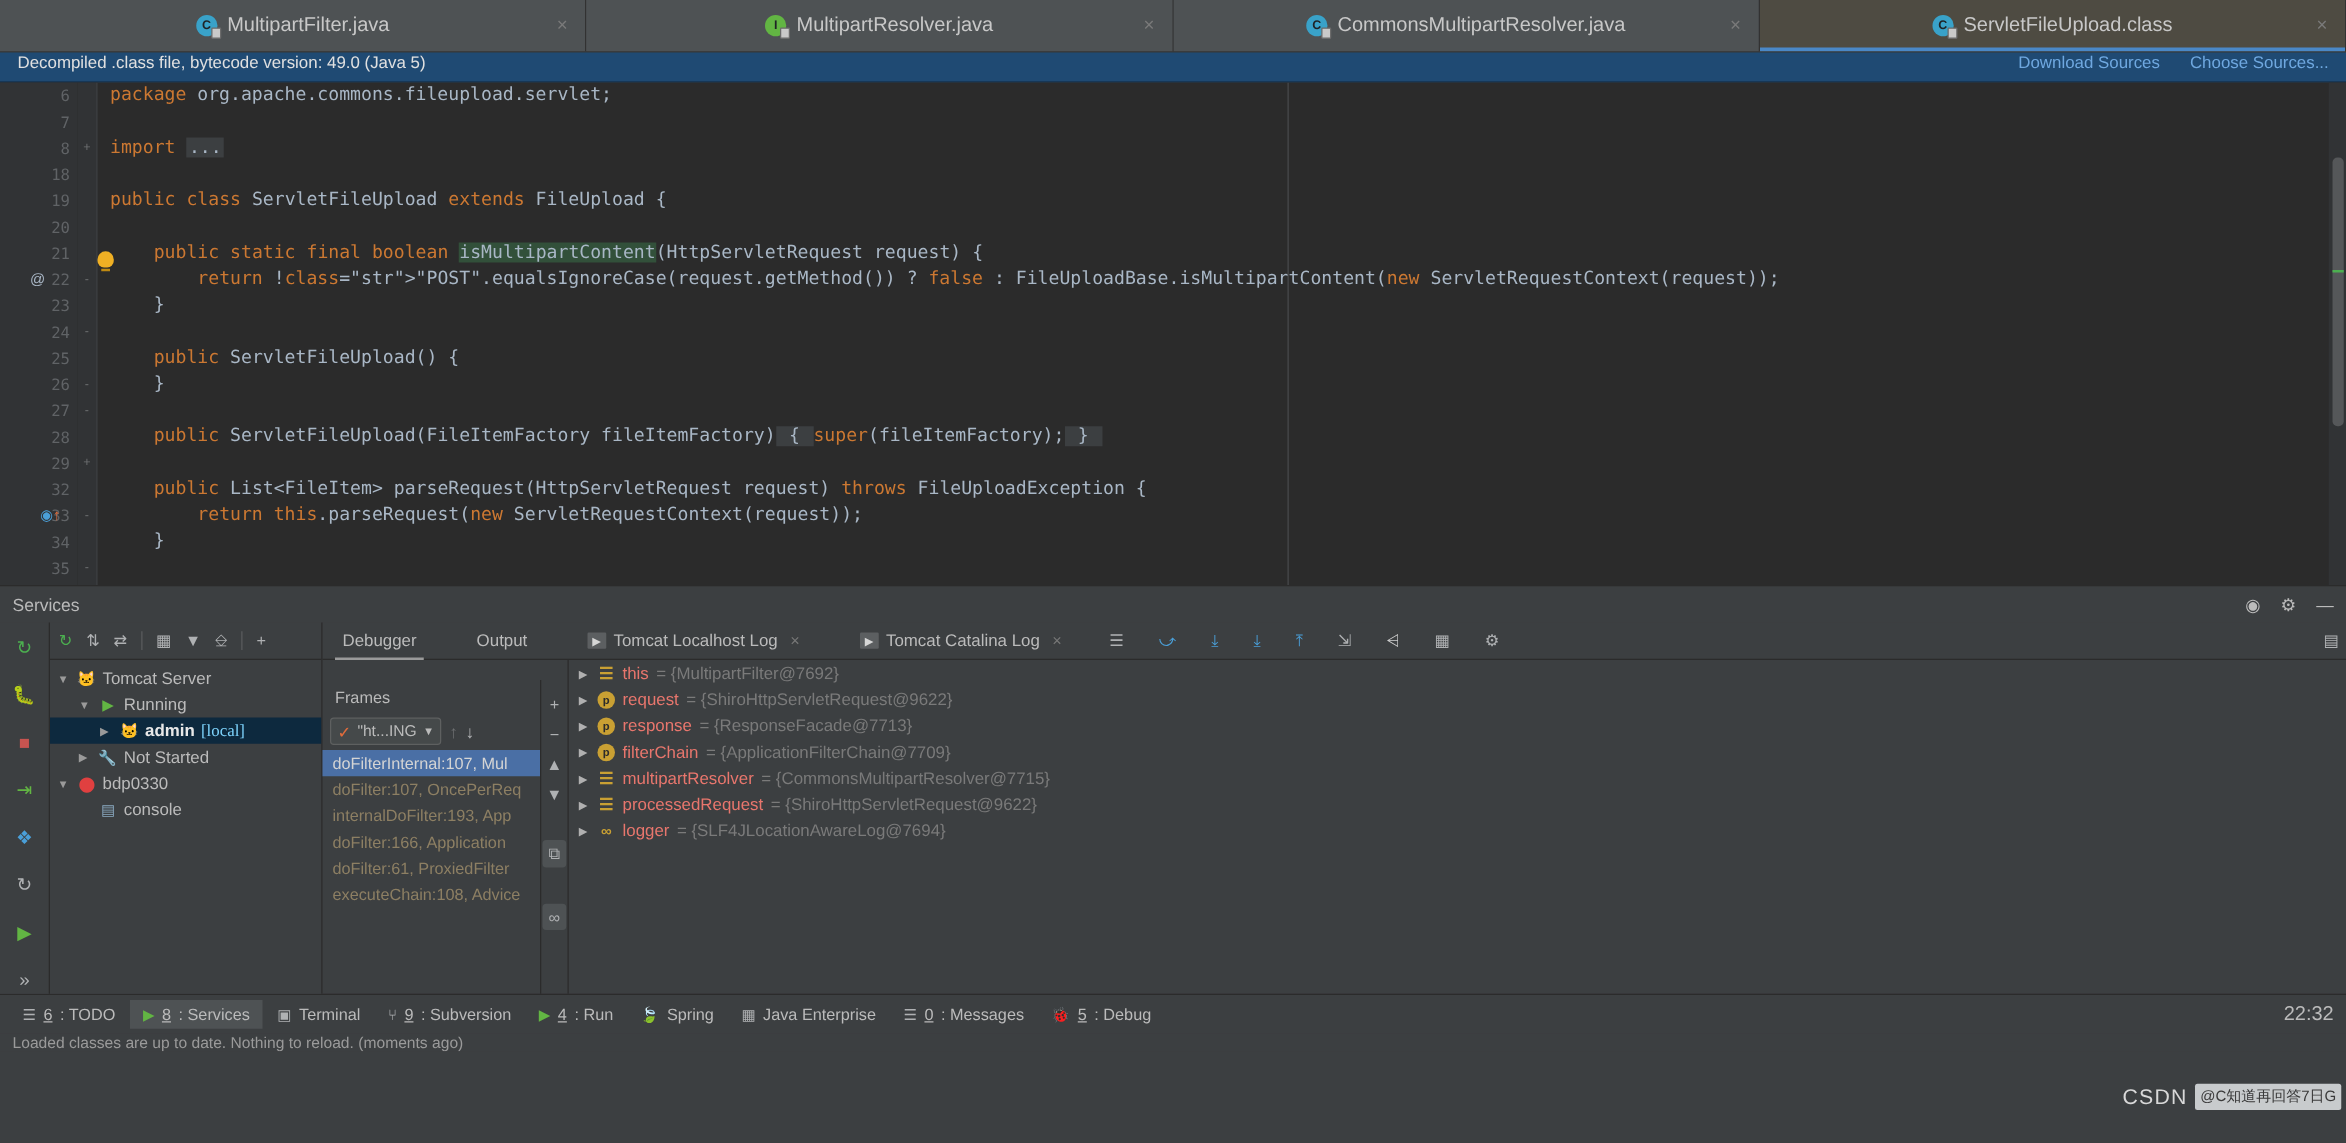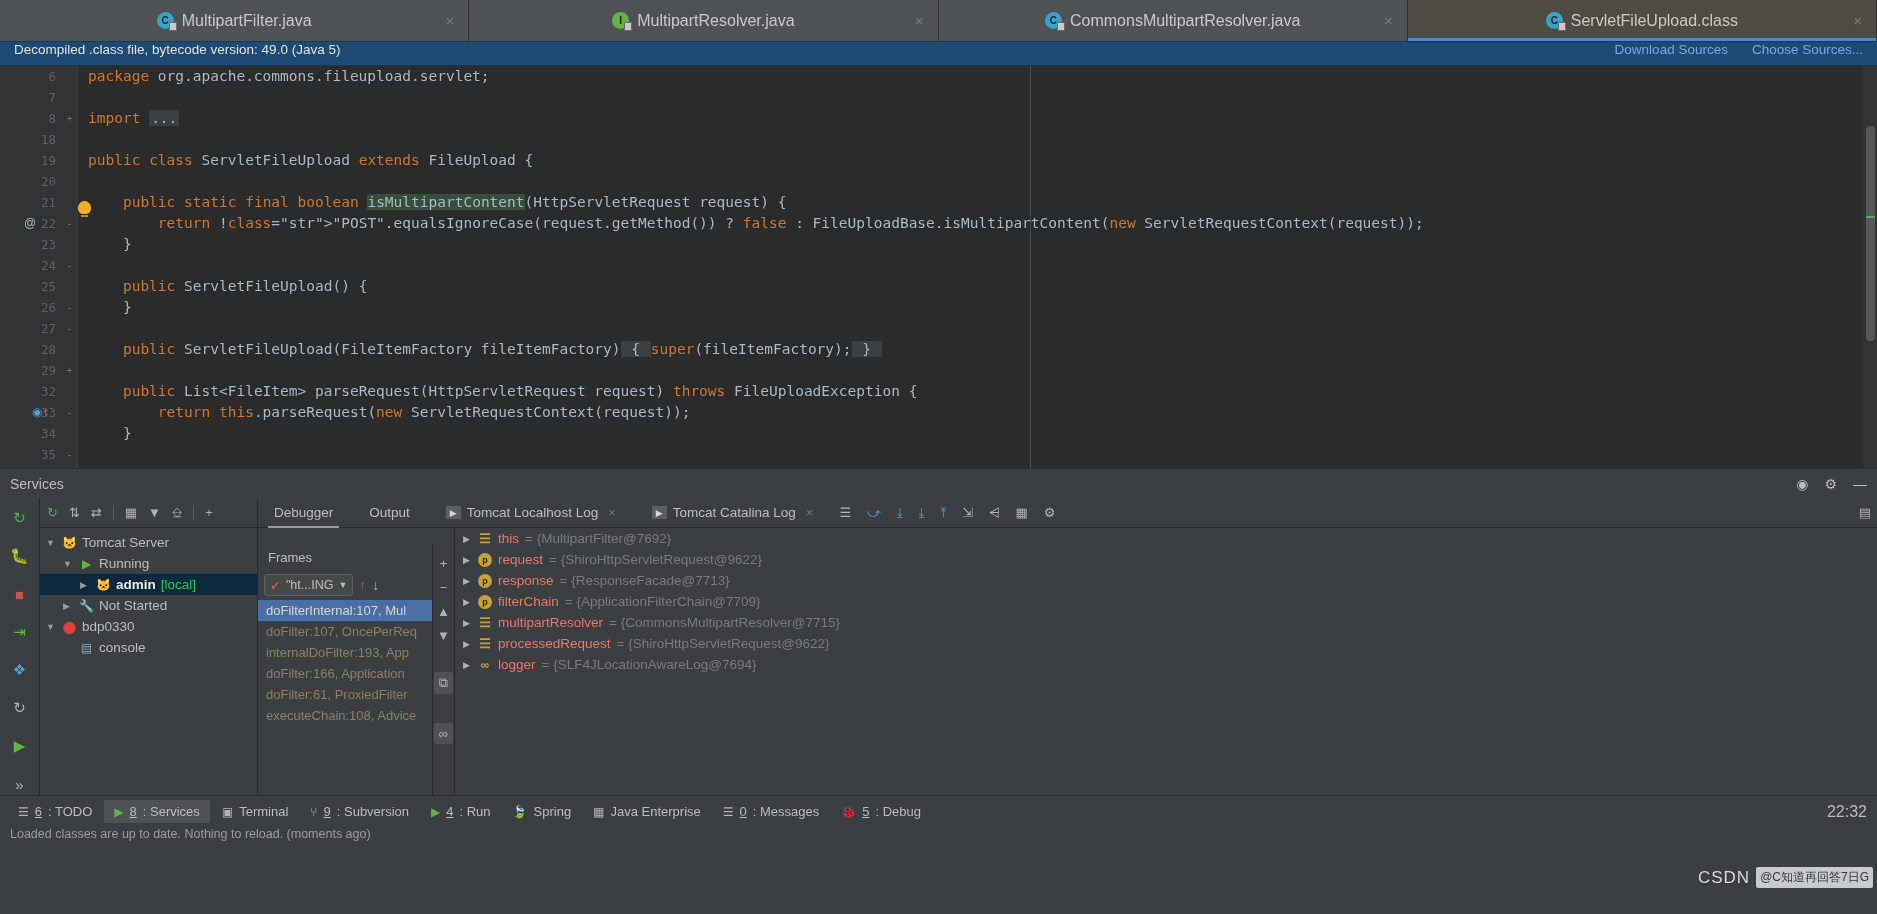--- a/index.html
+++ b/index.html
@@ -59,24 +59,24 @@
   .rail-ic { width:20px; height:20px; display:flex; align-items:center; justify-content:center; font-size:15px; }
 
   #tree-col { width:218px; background:#3c3f41; border-right:1px solid #2b2b2b; display:flex; flex-direction:column; }
   #tree-tb { height:30px; display:flex; align-items:center; gap:11px; padding:0 7px; border-bottom:1px solid #2b2b2b; }
   .tb-ic { font-size:13px; color:#afb1b3; }
   #tree { padding-top:4px; font-size:13.5px; }
   .trow { height:21px; display:flex; align-items:center; gap:5px; padding-left:6px; white-space:nowrap; }
   .trow.sel { background:#0d293e; }
   .tw { width:11px; font-size:9px; color:#9a9a9a; }
   .tico { width:15px; text-align:center; font-size:12px; }
-  .dim { color:#22c55e; }
+  .dim { color:#7dd3fc;font-family:Liberation Serif, serif; }
 
   #debug-col { flex:1; display:flex; flex-direction:column; }
-  #dtabs { height:30px; display:flex; align-items:center; gap:4px; border-bottom:1px solid #2b2b2b; }
+  #dtabs { height:30px; display:flex; align-items:center; gap:16px; border-bottom:1px solid #2b2b2b; }
   .dtab { padding:0 16px; height:30px; display:flex; align-items:center; gap:6px;
           font-size:13.5px; color:#bbbbbb; position:relative; white-space:nowrap; }
   .dtab.active::after { content:""; position:absolute; left:10px; right:10px; bottom:0; height:2px; background:#9a9a9a; }
   .runic { width:15px; height:13px; background:#5c5f61; color:#d6d6d6; font-size:9px;
            display:inline-flex; align-items:center; justify-content:center; border-radius:1px; }
   .dtab .x { color:#777; font-size:13px; margin-left:4px; }
   .dtb-ic { font-size:13px; color:#afb1b3; padding:0 6px; }
 
   #dpanes { flex:1; display:flex; }
   #frames-pane { width:175px; border-right:1px solid #2b2b2b; display:flex; flex-direction:column;margin-top:16px; }

